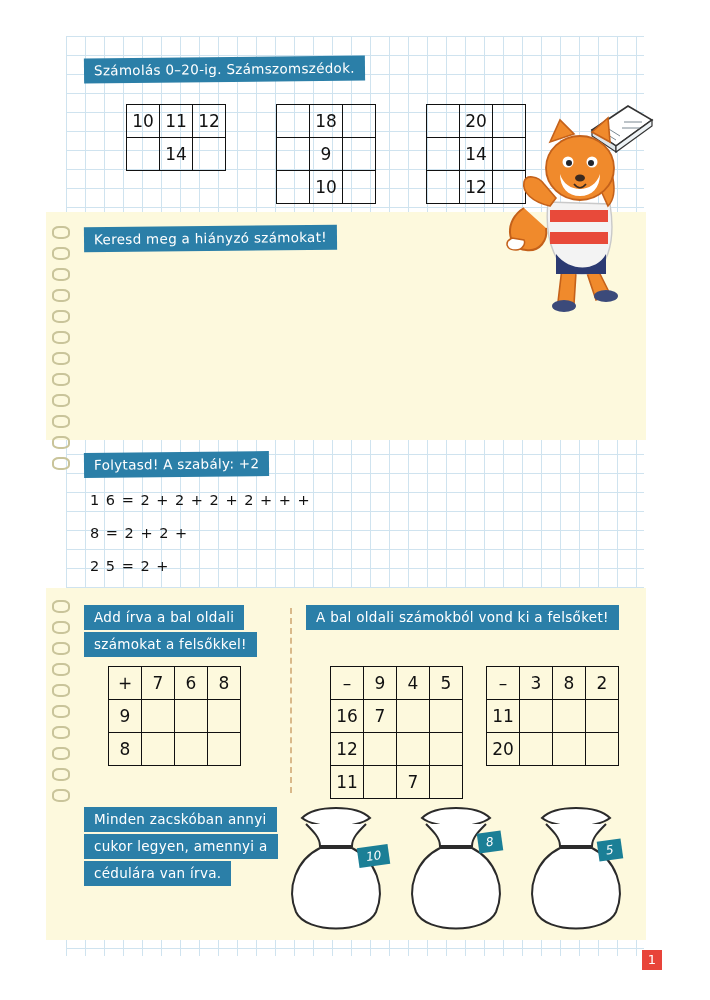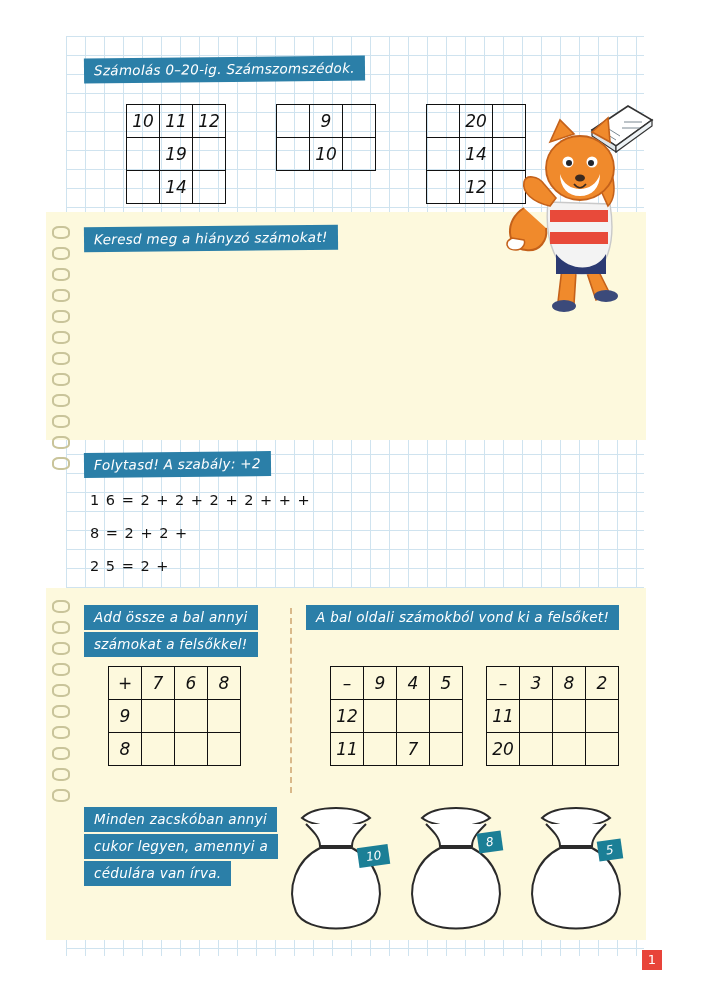--- a/index.html
+++ b/index.html
@@ -16,21 +16,21 @@
       linear-gradient(to bottom, #cfe3ef 1px, transparent 1px);
     background-size:19px 19px;
     z-index:0;
   }
   .white-left{position:absolute;left:0;top:0;width:66px;height:1000px;background:#fff;z-index:1;}
   .white-right{position:absolute;left:644px;top:0;width:66px;height:1000px;background:#fff;z-index:1;}
   .white-top{position:absolute;left:0;top:0;width:710px;height:36px;background:#fff;z-index:1;}
   .white-bottom{position:absolute;left:0;top:956px;width:710px;height:44px;background:#fff;z-index:1;}
 
   
-  .layer{position:absolute;z-index:5;font-style:italic;}
+  .layer{position:absolute;z-index:5;}
   .band{
     position:absolute;background:#fdf9dd;z-index:2;
   }
   .ribbon{
     display:inline-block;background:#2b7fa8;color:#fff;
     font-size:13.5px;padding:4px 10px 5px 10px;letter-spacing:.3px;
     font-family:"DejaVu Sans", sans-serif;white-space:nowrap;
   }
   .ribbon.tilt{transform:rotate(-0.6deg);}
   .teal{color:#2b9bb5;}
@@ -129,35 +129,35 @@
 <div class="layer" style="left:126px;top:104px;">
   <table class="gr topbox">
     <tbody>
         <tr>
       <td class="red">10</td>
       <td>11</td>
       <td class="red">12</td>
     </tr>
     <tr>
       <td></td>
-      <td>19</td>
-      <td></td>
-    </tr>
-    <tr>
-      <td></td>
       <td>14</td>
       <td></td>
     </tr>
   </tbody>
     </table>
 </div>
 
 <div class="layer" style="left:276px;top:104px;">
   <table class="gr topbox">
     <tbody>
+        <tr>
+      <td></td>
+      <td>18</td>
+      <td></td>
+    </tr>
     <tr>
       <td></td>
       <td>9</td>
       <td></td>
     </tr>
     <tr>
       <td></td>
       <td>10</td>
       <td></td>
     </tr>
@@ -295,21 +295,21 @@
 </div>
 
 <div class="layer" style="left:84px;top:452px;">
   <span class="ribbon tilt">Folytasd! A szabály: +2</span>
 </div>
 <div class="eqrow" style="left:90px;top:492px;">1 6 = 2 + 2 + 2 + 2 +     +     +</div>
 <div class="eqrow" style="left:90px;top:525px;">8 = 2 + 2 +</div>
 <div class="eqrow" style="left:90px;top:558px;">2 5 = 2 +</div>
 
 <div class="layer" style="left:84px;top:605px;">
-  <span class="ribbon">Add össze a bal annyi</span>
+  <span class="ribbon">Add írva a bal oldali</span>
 </div>
 <div class="layer" style="left:84px;top:632px;">
   <span class="ribbon">számokat a felsőkkel!</span>
 </div>
 
 <div class="layer" style="left:108px;top:666px;">
   <table class="gr">
     <tbody>
         <tr>
       <td>+</td>
@@ -340,20 +340,26 @@
 </div>
 
 <div class="layer" style="left:330px;top:666px;">
   <table class="gr">
     <tbody>
         <tr>
       <td>–</td>
       <td>9</td>
       <td>4</td>
       <td>5</td>
+    </tr>
+    <tr>
+      <td>16</td>
+      <td class="teal">7</td>
+      <td></td>
+      <td></td>
     </tr>
     <tr>
       <td>12</td>
       <td></td>
       <td></td>
       <td></td>
     </tr>
     <tr>
       <td>11</td>
       <td></td>

